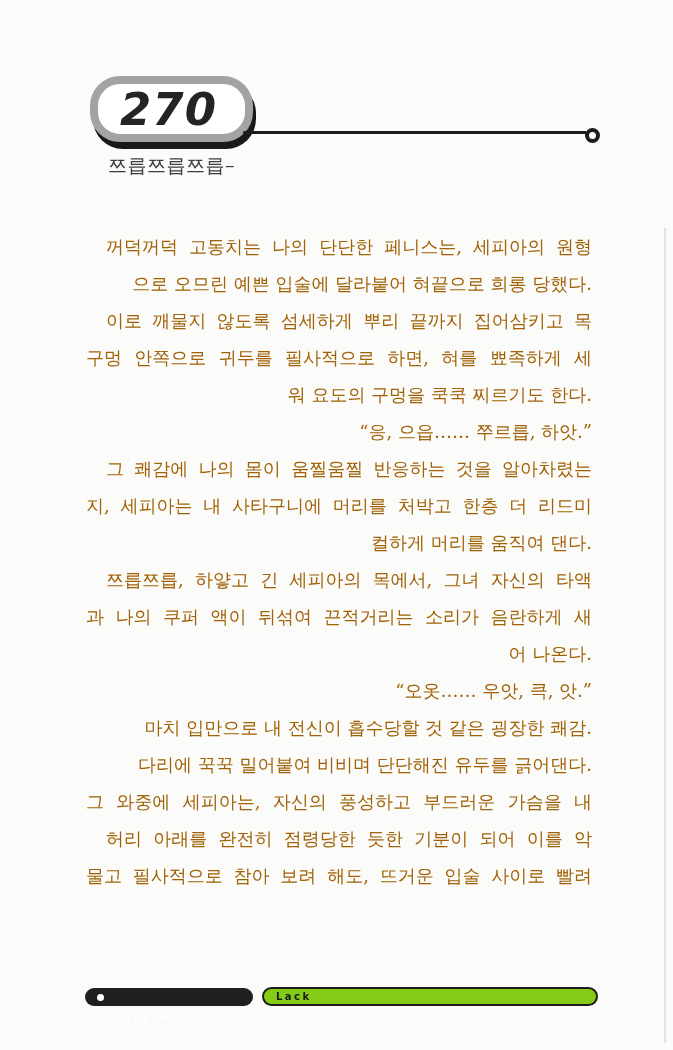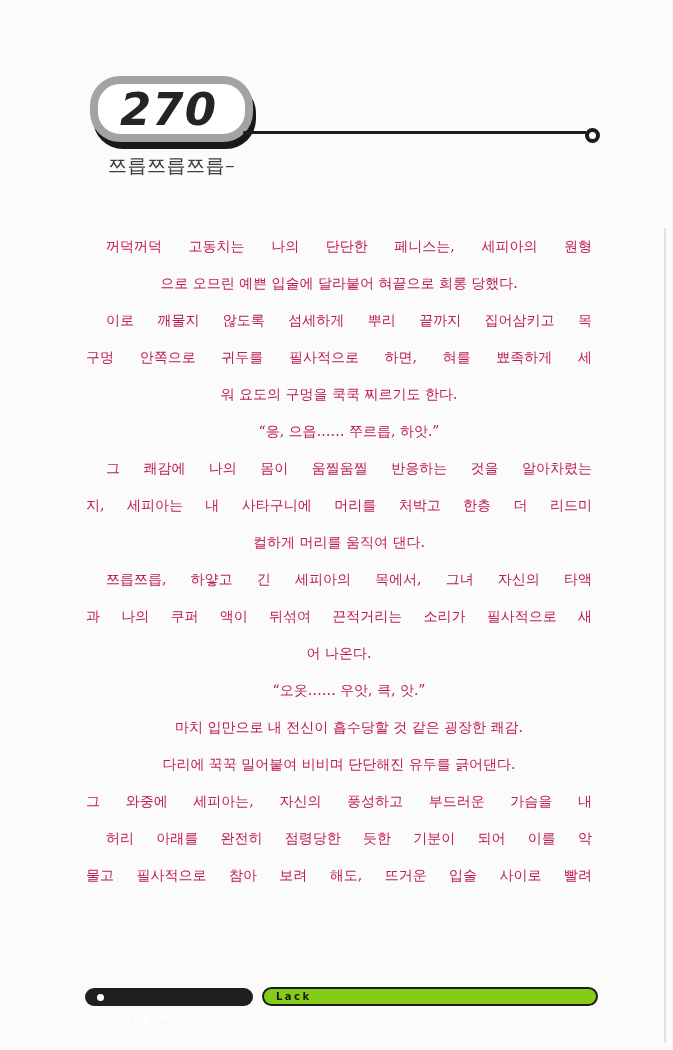--- a/index.html
+++ b/index.html
@@ -34,25 +34,25 @@
 
   
   .sfx{
     position:absolute;left:108px;top:153px;
     font-size:19px;color:#3d3d3d;letter-spacing:0.5px;
   }
 
   
   .body-lines{
     position:absolute;left:86px;top:228px;width:506px;
-    font-size:14px;color:#be185d;
+    font-size:18px;color:#a16207;
   }
   .line{
     height:37px;line-height:37px;overflow:hidden;
-    white-space:nowrap;text-align:center;
+    white-space:nowrap;text-align:right;
   }
   .line.indent{padding-left:20px;}
   .line.just{white-space:normal;text-align:justify;text-align-last:justify;}
   .line.indent.just{padding-left:0;text-indent:20px;}
 
   
   .chapter-pill{
     position:absolute;left:85px;top:988px;width:168px;height:18px;
     background:#1f1f1f;border-radius:10px;
     display:flex;align-items:center;
@@ -100,21 +100,21 @@
       <div class="line indent just">꺼덕꺼덕 고동치는 나의 단단한 페니스는, 세피아의 원형</div>
       <div class="line">으로 오므린 예쁜 입술에 달라붙어 혀끝으로 희롱 당했다.</div>
       <div class="line indent just">이로 깨물지 않도록 섬세하게 뿌리 끝까지 집어삼키고 목</div>
       <div class="line just">구멍 안쪽으로 귀두를 필사적으로 하면, 혀를 뾰족하게 세</div>
       <div class="line">워 요도의 구멍을 쿡쿡 찌르기도 한다.</div>
       <div class="line indent">“응, 으읍…… 쭈르릅, 하앗.”</div>
       <div class="line indent just">그 쾌감에 나의 몸이 움찔움찔 반응하는 것을 알아차렸는</div>
       <div class="line just">지, 세피아는 내 사타구니에 머리를 처박고 한층 더 리드미</div>
       <div class="line">컬하게 머리를 움직여 댄다.</div>
       <div class="line indent just">쯔릅쯔릅, 하얗고 긴 세피아의 목에서, 그녀 자신의 타액</div>
-      <div class="line just">과 나의 쿠퍼 액이 뒤섞여 끈적거리는 소리가 필사적으로 새</div>
+      <div class="line just">과 나의 쿠퍼 액이 뒤섞여 끈적거리는 소리가 음란하게 새</div>
       <div class="line">어 나온다.</div>
       <div class="line indent">“오옷…… 우앗, 큭, 앗.”</div>
       <div class="line indent">마치 입만으로 내 전신이 흡수당할 것 같은 굉장한 쾌감.</div>
       <div class="line">다리에 꾹꾹 밀어붙여 비비며 단단해진 유두를 긁어댄다.</div>
       <div class="line just">그 와중에 세피아는, 자신의 풍성하고 부드러운 가슴을 내</div>
       <div class="line indent just">허리 아래를 완전히 점령당한 듯한 기분이 되어 이를 악</div>
       <div class="line just">물고 필사적으로 참아 보려 해도, 뜨거운 입술 사이로 빨려</div>
     </div>
 
   <div class="chapter-pill">

